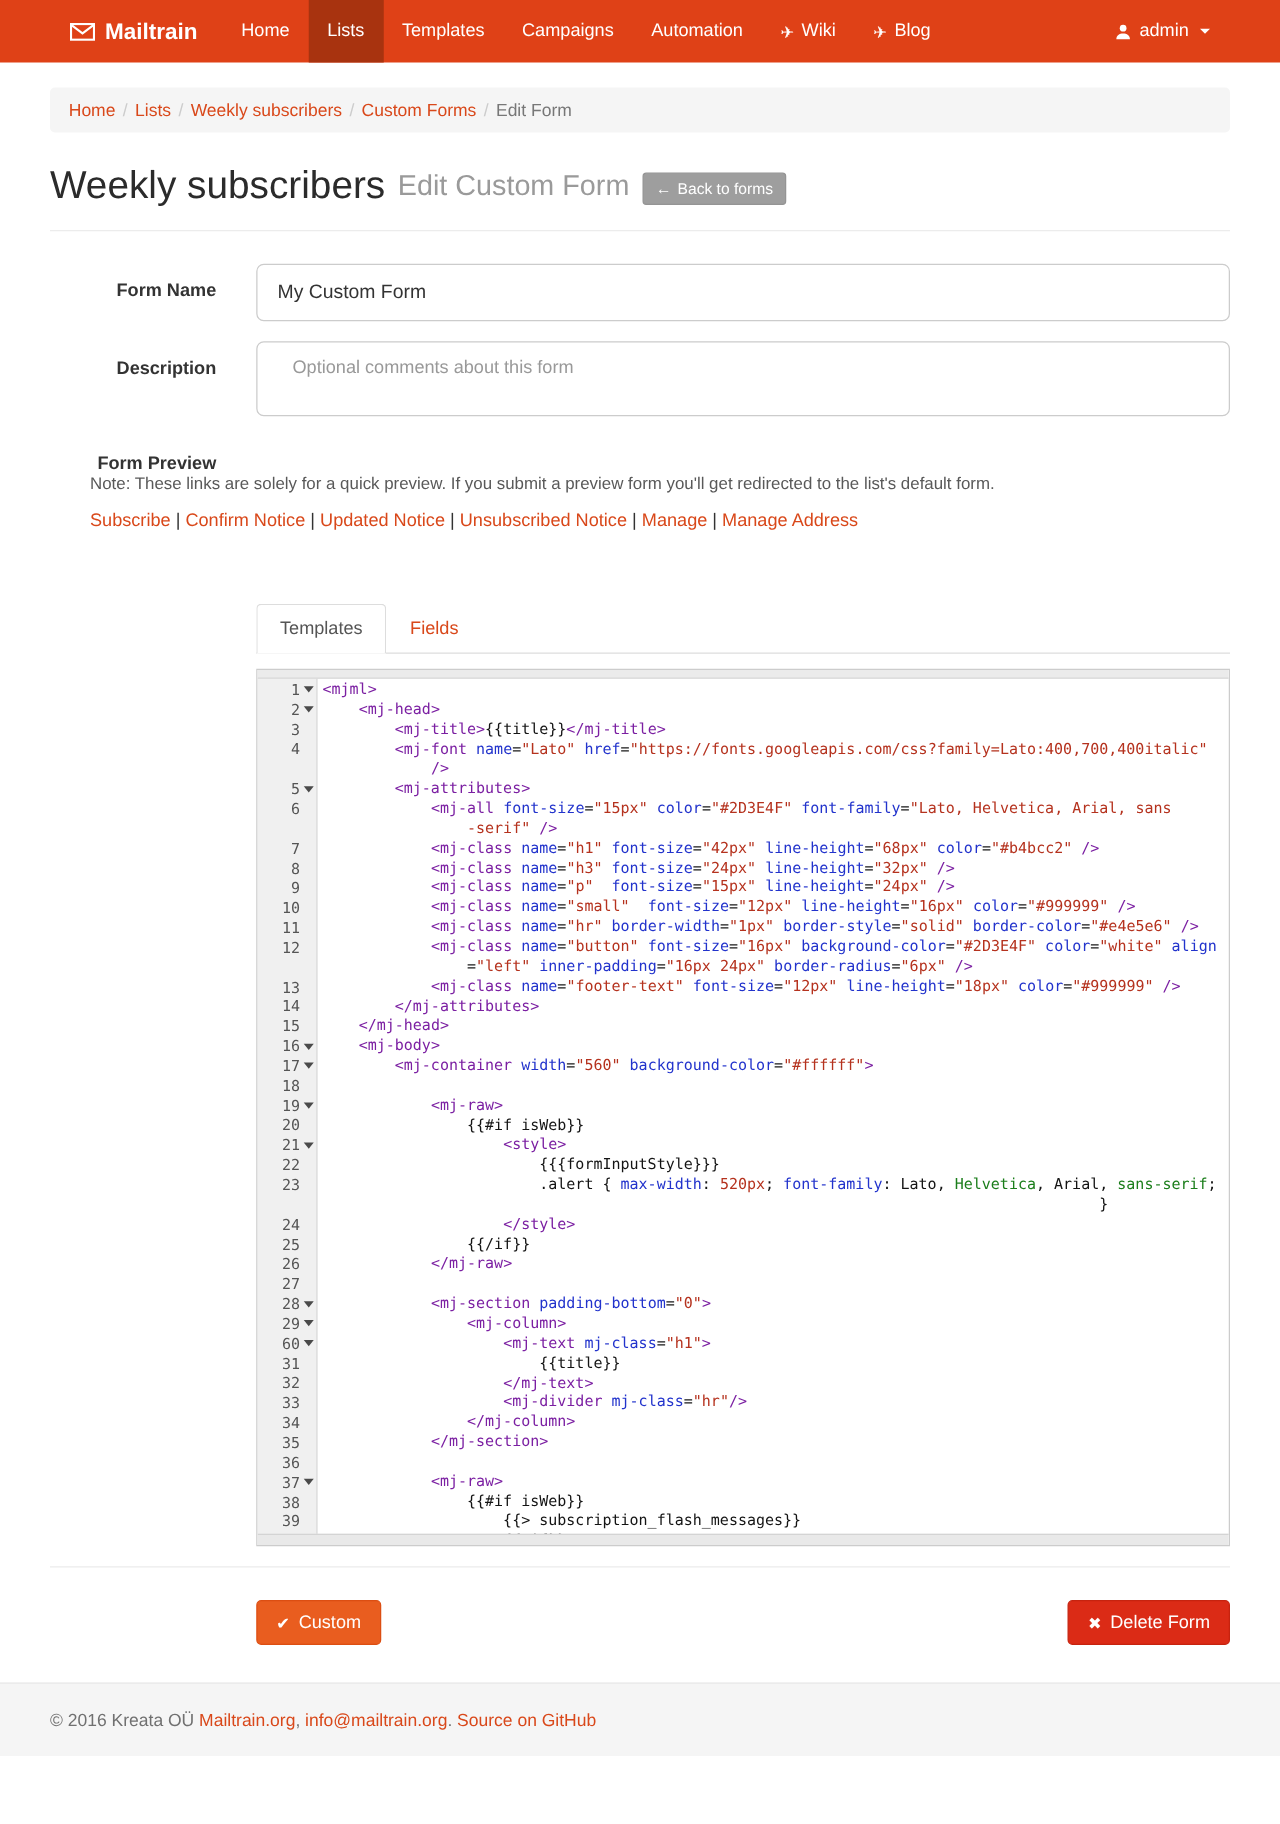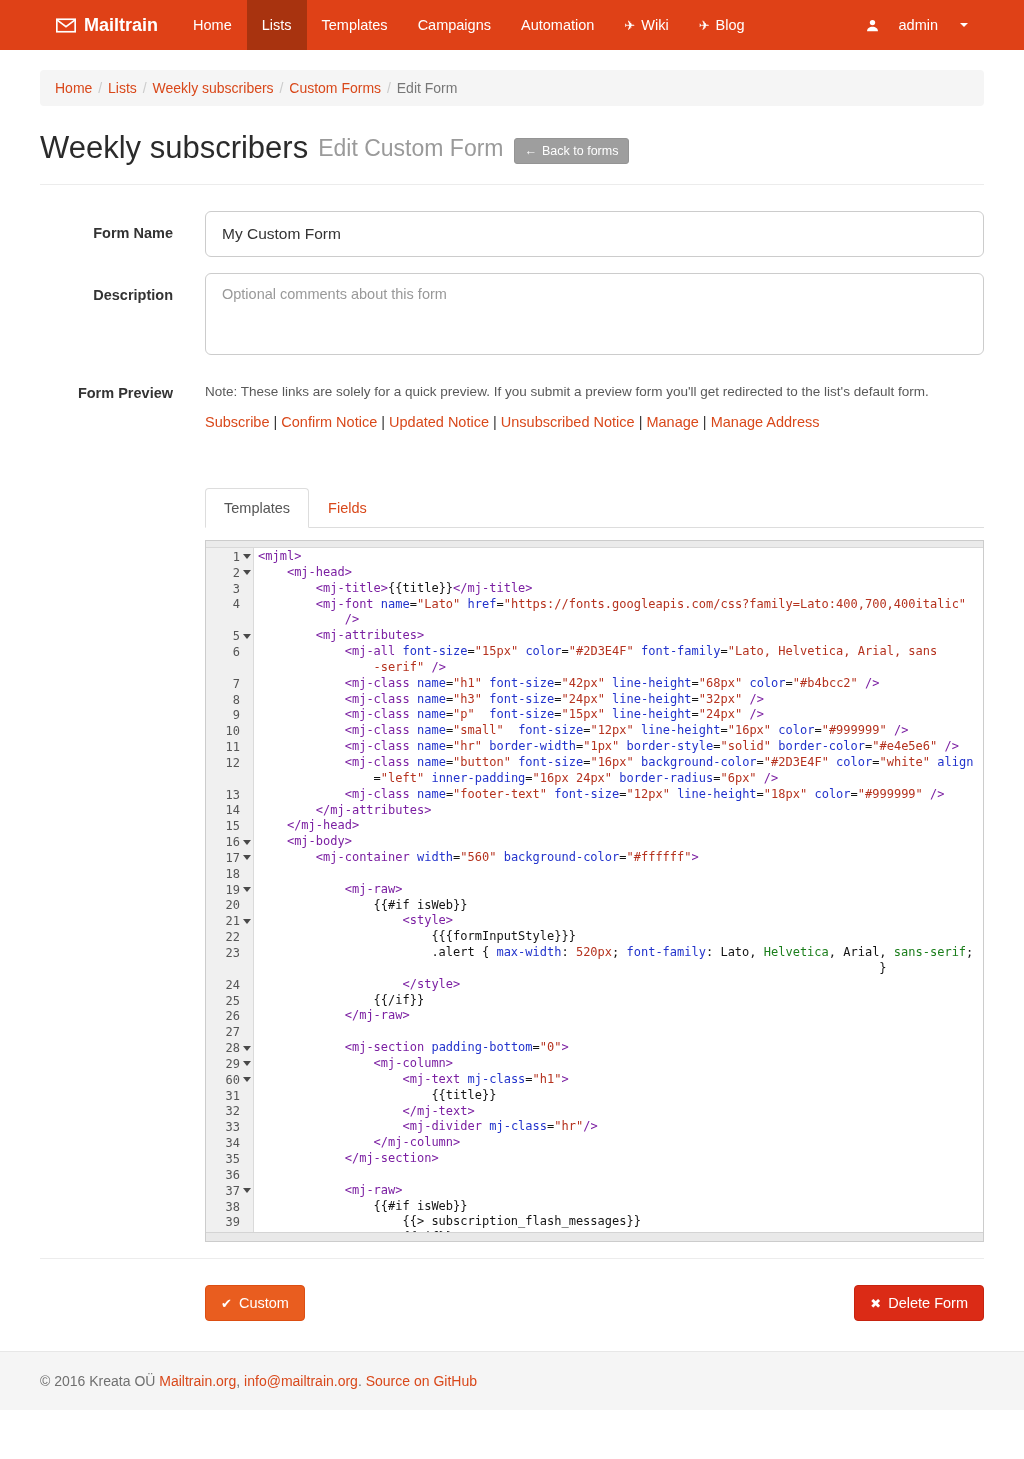--- a/index.html
+++ b/index.html
@@ -25,21 +25,21 @@
     color: #fff; font-size: 18px; font-weight: 600; margin-right: 20px;
   }
   .nav { display: flex; align-items: stretch; }
   .nav-link {
     display: flex; align-items: center; gap: 6px;
     padding: 0 15px; color: #fff; font-size: 14.5px;
   }
   .nav-link.active { background: #A8330F; }
   .nav-icon { font-size: 13px; line-height: 1; }
   .nav-user {
-    margin-left: auto; display: flex; align-items: center; gap: 20px;
+    margin-left: auto; display: flex; align-items: center; gap: 7px;
     color: #fff; font-size: 14.5px;
   }
   .caret-down {
     width: 0; height: 0; display: inline-block;
     border-left: 4px solid transparent; border-right: 4px solid transparent;
     border-top: 4px solid #fff; margin-left: 2px;
   }
 
   
   .container { width: 944px; margin: 0 auto; }
@@ -76,27 +76,27 @@
   .form-label.no-pad { padding-top: 1px; }
   .form-label.select-pad { padding-top: 11px; }
   .form-control-col { flex: 1; margin-left: 32px; }
 
   .text-input {
     width: 100%; height: 46px; padding: 10px 16px;
     font-size: 15.5px; font-family: "Liberation Sans", sans-serif;
     color: #333; border: 1px solid #ccc; border-radius: 6px; outline: none;
   }
   .textarea {
-    width: 100%; height: 82px; padding: 12px 16px; resize: none;
+    width: 100%; height: 60px; padding: 12px 28px; resize: none;
     font-size: 14.5px; font-family: "Liberation Sans", sans-serif;
     color: #0369a1; border: 1px solid #ccc; border-radius: 6px; outline: none;
   }
   .textarea::placeholder { color: #999; }
 
-  .row-preview { margin-top: 26px; margin-bottom: 0; }
+  .row-preview { margin-top: 26px; margin-bottom: 0; flex-direction: column; }
   .preview-note { font-size: 13.5px; color: #595959; }
   .preview-links { margin-top: 15px; font-size: 14.5px; }
   .plink-sep { color: #333; }
 
   
   .tabs-wrap { margin-left: 165px; margin-top: 58px; }
   .tabs { display: flex; border-bottom: 1px solid #ddd; }
   .tab {
     padding: 11px 18px; font-size: 14.5px; margin-bottom: -1px;
     border: 1px solid transparent; border-radius: 4px 4px 0 0; cursor: pointer;

